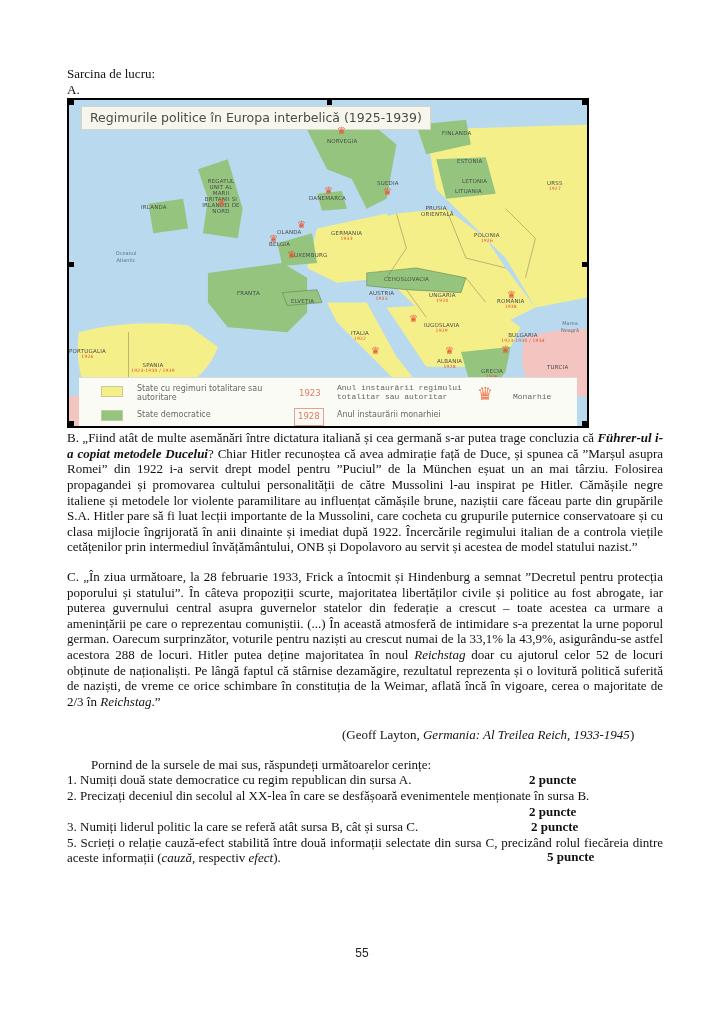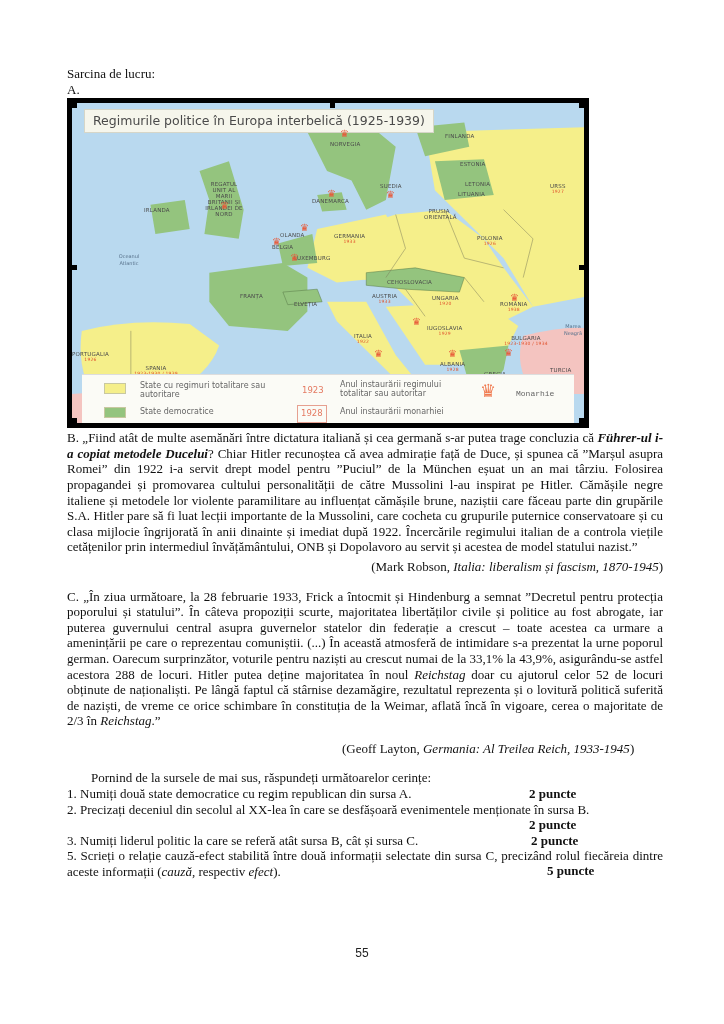--- a/index.html
+++ b/index.html
@@ -9,21 +9,21 @@
   .b { font-weight: normal; }
   .i { font-style: italic; }
   .bi { font-weight: bold; font-style: italic; }
   .just { text-align: justify; }
   .para { margin: 0; }
   .cite { text-align: right; margin: 4px 0 0 0; }
   .gap { height: 14px; }
 
   
   .map-frame { position: relative; width: 522px; height: 330px; margin-top: 1px;
-               border: 5px solid #000000; box-sizing: border-box; overflow: hidden; background: #b9d9ef; }
+               border: 2px solid #000000; box-sizing: border-box; overflow: hidden; background: #b9d9ef; }
   .handle { position: absolute; width: 5px; height: 5px; background: #000; }
   .map-svg { position: absolute; left: 0; top: 0; width: 100%; height: 100%; }
   .map-title { position: absolute; left: 12px; top: 6px; background: #f6f6ec; border: 1px solid #d6d6c8;
                padding: 3px 8px; font-family: "DejaVu Sans", sans-serif; font-size: 12.5px; color: #4a4a4a; }
   .country { position: absolute; font-family: "DejaVu Sans", sans-serif; font-size: 5.5px; color: #4a4a4a;
              letter-spacing: 0.2px; text-align: center; line-height: 6px; }
   .year { display: block; color: #e0522c; font-size: 4.5px; }
   .sea { position: absolute; font-family: "DejaVu Sans", sans-serif; font-size: 5px; color: #59738c; text-align: center; line-height: 7px; }
   .crown { position: absolute; color: #e85a3a; font-size: 10px; line-height: 10px; }
 
@@ -158,35 +158,34 @@
     <span class="crown" style="left:376px;top:246px;">♛</span>
     <span class="crown" style="left:432px;top:245px;">♛</span>
     <span class="crown" style="left:418px;top:284px;">♛</span>
 
     <div class="legend">
       <div class="leg-swatch" style="left:22px;top:8px;background:#f5ef8a;"></div>
       <div class="leg-text" style="left:58px;top:6px;width:130px;">State cu regimuri totalitare sau autoritare</div>
       <div class="leg-swatch" style="left:22px;top:32px;background:#94c47e;"></div>
       <div class="leg-text" style="left:58px;top:32px;">State democratice</div>
       <div class="leg-year" style="left:220px;top:8px;">1923</div>
-      <div class="leg-text" style="left:258px;top:5px;width:130px;">Anul instaurării regimului totalitar sau autoritar</div>
+      <div class="leg-text" style="left:258px;top:5px;width:130px;font-family:Liberation Mono, monospace;">Anul instaurării regimului totalitar sau autoritar</div>
       <div class="leg-year leg-year-box" style="left:215px;top:30px;">1928</div>
       <div class="leg-text" style="left:258px;top:32px;">Anul instaurării monarhiei</div>
       <div class="leg-crown" style="left:398px;top:8px;">♛</div>
       <div class="leg-text" style="left:434px;top:14px;font-family:Liberation Mono, monospace;">Monarhie</div>
     </div>
   </div>
 
   <p class="para just" style="margin-top:2px;"><span class="b">B.</span><span> „Fiind atât de multe asemănări între dictatura italiană și cea germană s-ar putea trage concluzia că </span><span class="bi">Führer-ul i-a copiat metodele Ducelui</span><span>? Chiar Hitler recunoștea că avea admirație față de Duce, și spunea că ”Marșul asupra Romei” din 1922 i-a servit drept model pentru ”Puciul” de la München eșuat un an mai târziu. Folosirea propagandei și promovarea cultului personalității de către Mussolini l-au inspirat pe Hitler. Cămășile negre italiene și metodele lor violente paramilitare au influențat cămășile brune, naziștii care făceau parte din grupările S.A. Hitler pare să fi luat lecții importante de la Mussolini, care cocheta cu grupurile puternice conservatoare și cu clasa mijlocie îngrijorată în anii dinainte și imediat după 1922. Încercările regimului italian de a controla viețile cetățenilor prin intermediul învățământului, ONB și Dopolavoro au servit și acestea de model statului nazist.”</span></p>
-  <p class="cite"><span>(Mark Robson, </span><span class="i">Italia: liberalism și fascism, 1870-1945</span><span>)</span></p>
 
   <div class="gap"></div>
 
   <p class="para just"><span class="b">C.</span><span> „În ziua următoare, la 28 februarie 1933, Frick a întocmit și Hindenburg a semnat ”Decretul pentru protecția poporului și statului”. În câteva propoziții scurte, majoritatea libertăților civile și politice au fost abrogate, iar puterea guvernului central asupra guvernelor statelor din federație a crescut – toate acestea ca urmare a amenințării pe care o reprezentau comuniștii. (...) În această atmosferă de intimidare s-a prezentat la urne poporul german. Oarecum surprinzător, voturile pentru naziști au crescut numai de la 33,1% la 43,9%, asigurându-se astfel acestora 288 de locuri. Hitler putea deține majoritatea în noul </span><span class="i">Reichstag</span><span> doar cu ajutorul celor 52 de locuri obținute de naționaliști. Pe lângă faptul că stârnise dezamăgire, rezultatul reprezenta și o lovitură politică suferită de naziști, de vreme ce orice schimbare în constituția de la Weimar, aflată încă în vigoare, cerea o majoritate de 2/3 în </span><span class="i">Reichstag</span><span>.”</span></p>
-  <p class="para" style="text-align:justify;text-align-last:left;padding-left:275px;margin-top:12px;"><span>(Geoff Layton, </span><span class="i">Germania: Al Treilea Reich, 1933-1945</span><span>)</span></p>
+  <p class="para" style="text-align:justify;text-align-last:left;padding-left:275px;margin-top:18px;"><span>(Geoff Layton, </span><span class="i">Germania: Al Treilea Reich, 1933-1945</span><span>)</span></p>
 
   <div class="gap"></div>
 
   <p class="para" style="text-indent:24px;">Pornind de la sursele de mai sus, răspundeți următoarelor cerințe:</p>
 
   <div class="task-row">
     <span>1. Numiți două state democratice cu regim republican din sursa </span><span class="b">A</span><span>.</span>
     <span class="pts" style="left:462px;top:0;">2 puncte</span>
   </div>
   <div class="task-row">

